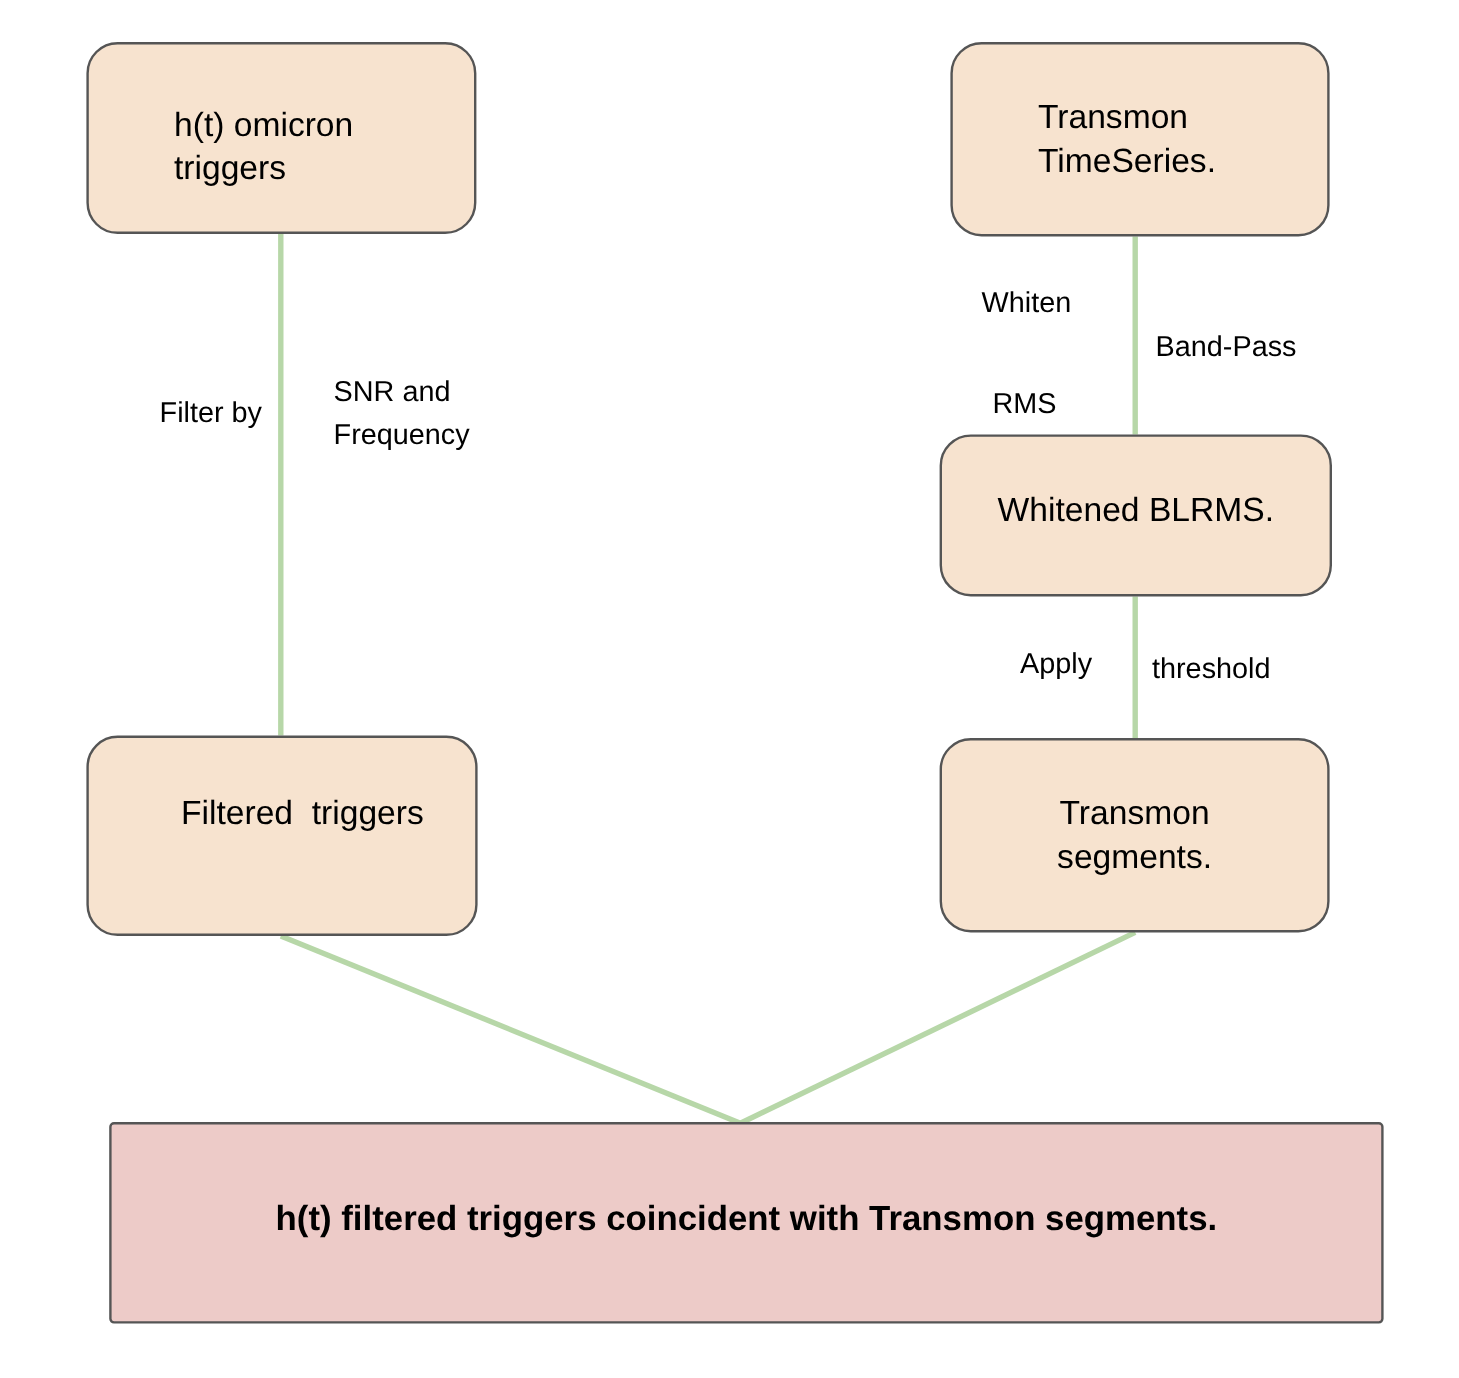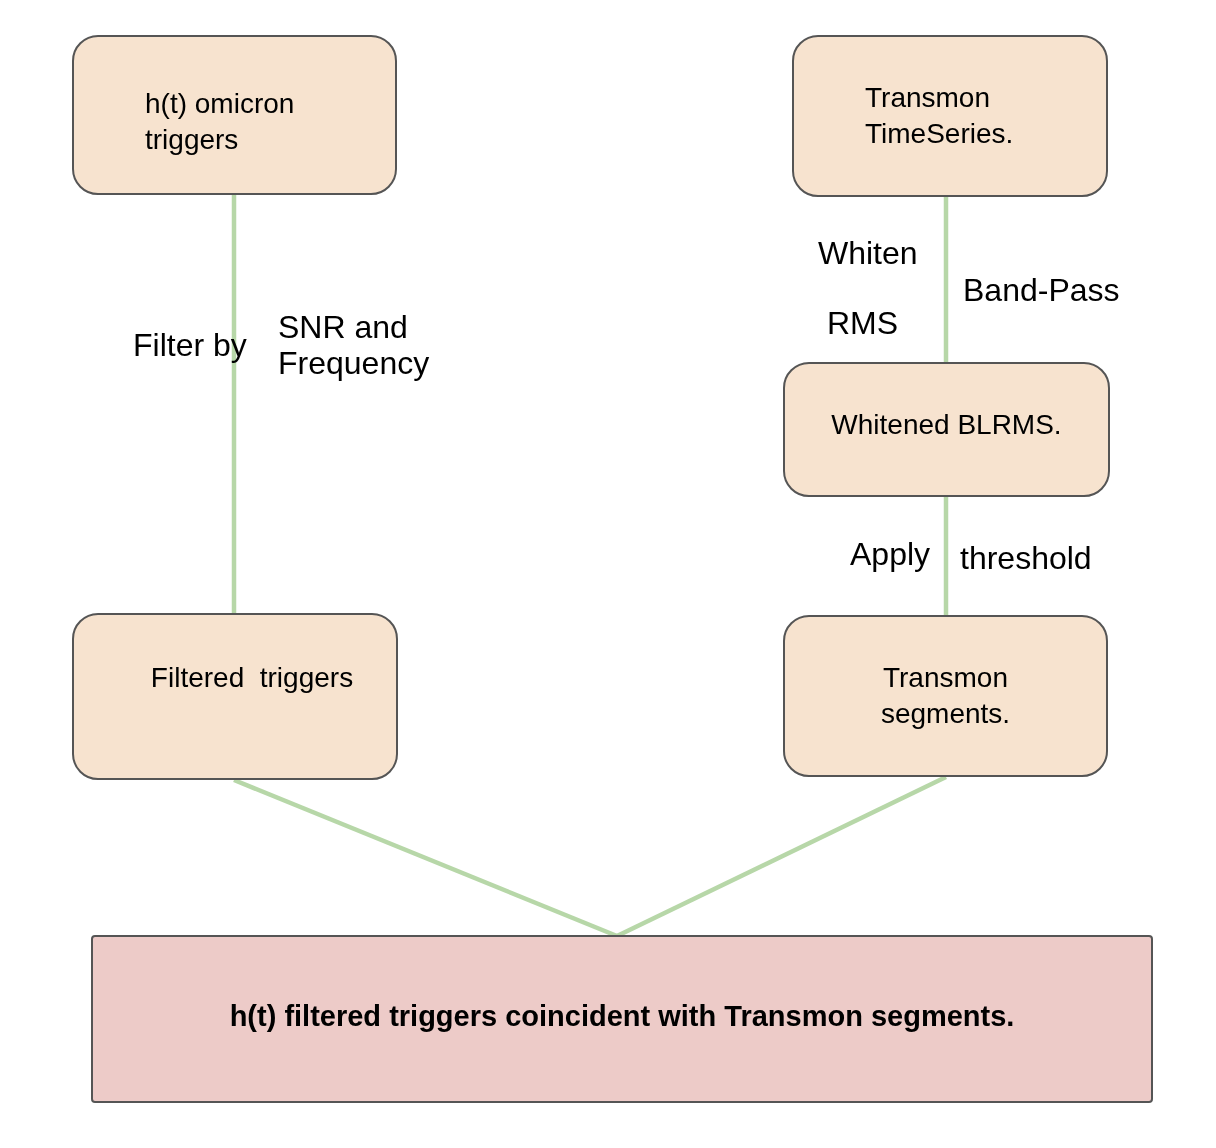--- a/index.html
+++ b/index.html
@@ -60,29 +60,29 @@
     justify-content: center;
     text-align: center;
     font-size: 29px;
     font-weight: bold;
     line-height: 36px;
     padding-bottom: 6px;
     white-space: pre-wrap;
   }
   .edge-label {
     position: absolute;
-    font-size: 32px;
+    font-size: 24px;
     line-height: 36px;
     white-space: pre-wrap;
   }
   .lbl-filter-by { left: 105px; top: 327px; margin-left: 28px; }
   .lbl-snr       { left: 278px; top: 309px; }
   .lbl-whiten    { left: 818px; top: 235px; }
   .lbl-bandpass  { left: 963px; top: 272px; }
-  .lbl-rms       { left: 827px; top: 305px; }
+  .lbl-rms       { left: 827px; top: 319px; }
   .lbl-apply     { left: 850px; top: 536px; }
   .lbl-threshold { left: 960px; top: 540px; }
 </style>
 </head>
 <body>
 
 <div class="canvas">
 
   <svg class="edges" viewBox="0 0 1216 1148" xmlns="http://www.w3.org/2000/svg">
     <line x1="234" y1="195" x2="234" y2="613"></line>

